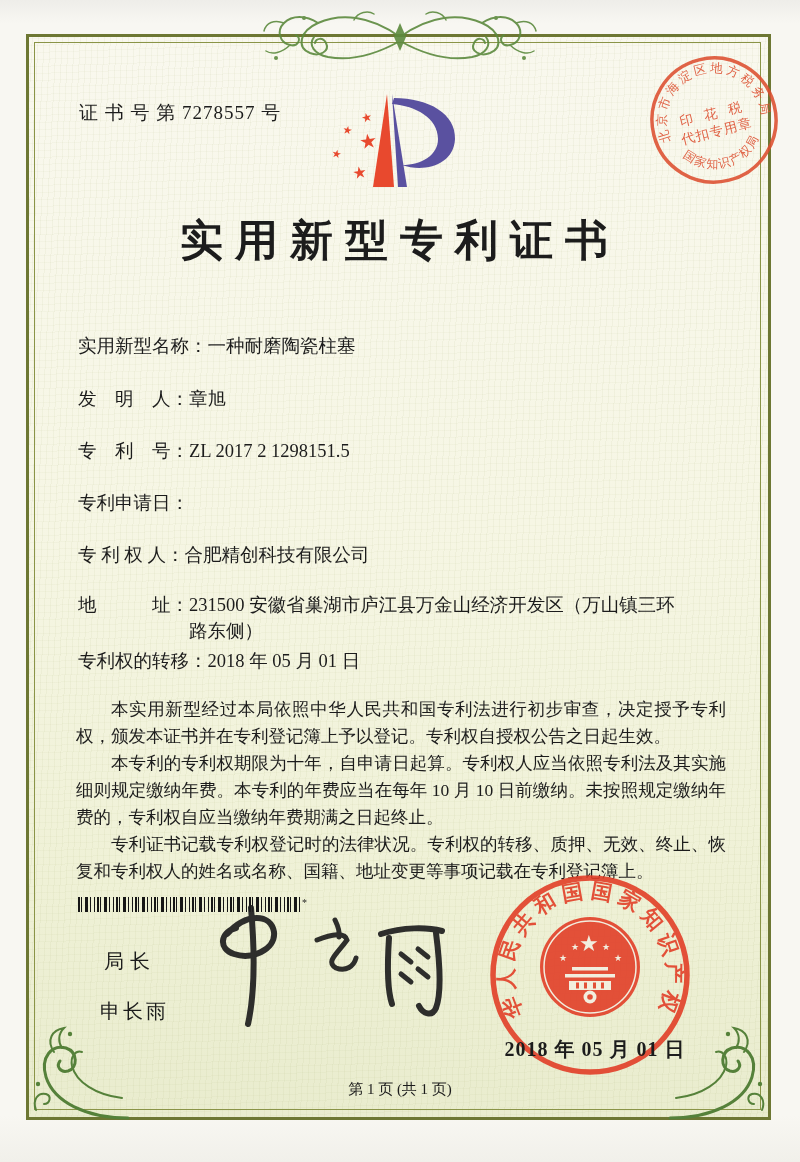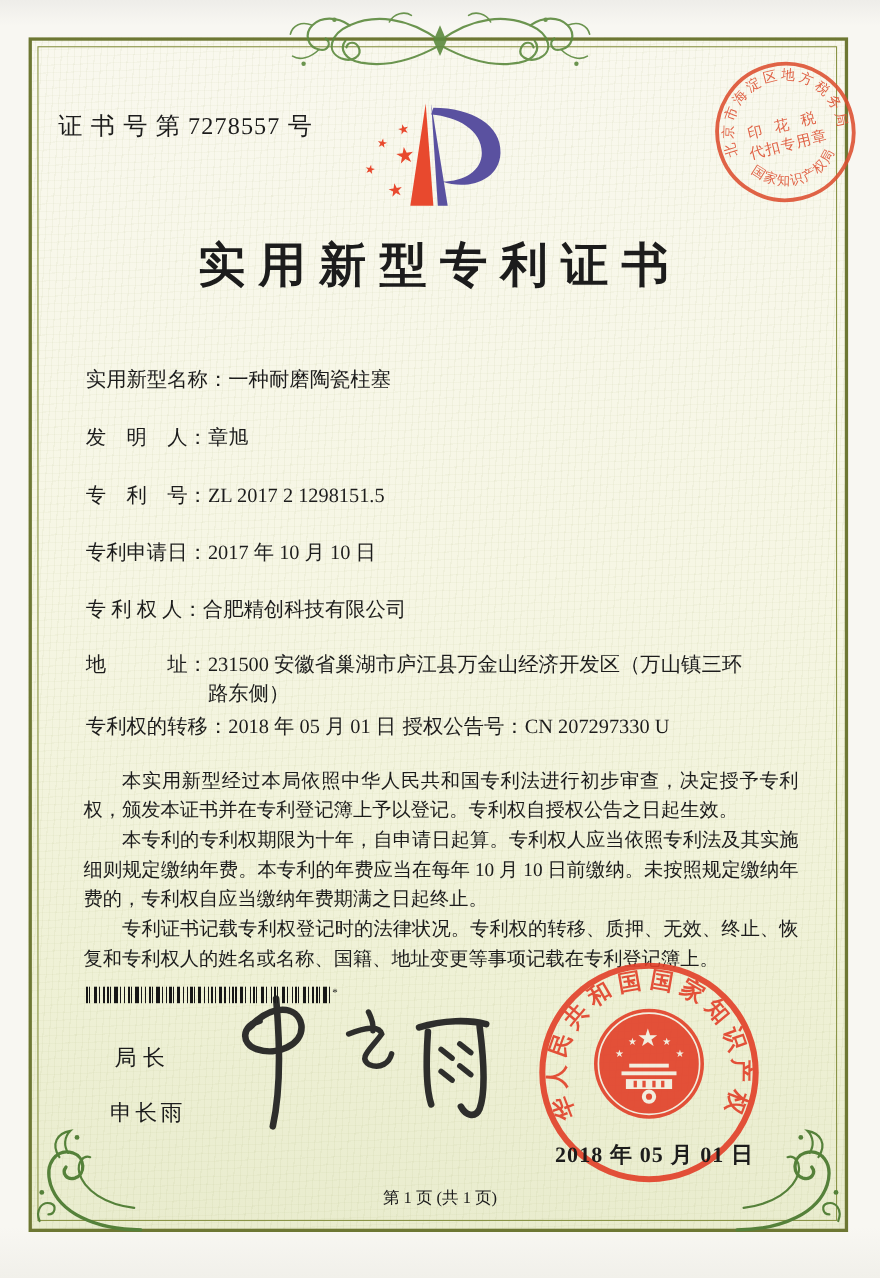--- a/index.html
+++ b/index.html
@@ -11,21 +11,21 @@
   #paper{position:absolute;left:26px;top:34px;width:745px;height:1086px;
          background:
            repeating-linear-gradient(93deg,rgba(150,160,90,.07) 0 1px,transparent 1px 6px),
            repeating-linear-gradient(-2deg,rgba(150,160,90,.05) 0 1px,transparent 1px 7px),
            linear-gradient(180deg,#f9f8ee 0%,#f6f6e4 45%,#eff1d6 78%,#e9ecce 100%);}
   .frame-outer{position:absolute;left:26px;top:34px;width:739px;height:1080px;
          border:3px solid #6d7733;z-index:2;pointer-events:none;}
   .frame-inner{position:absolute;left:34px;top:42px;width:725px;height:1066px;
          border:1px solid #8a9447;z-index:2;pointer-events:none;}
   .abs{position:absolute;}
-  .cert-number{left:53px;top:100px;font-size:22px;letter-spacing:1px;z-index:3;}
+  .cert-number{left:79px;top:100px;font-size:19px;letter-spacing:1px;z-index:3;}
   .logo{left:323px;top:56px;z-index:3;}
   .tax-stamp{left:644px;top:50px;z-index:4;transform:rotate(-14deg);opacity:.88;}
   .title{left:0;top:212px;width:800px;text-align:center;font-size:43px;
          letter-spacing:12px;font-weight:600;z-index:3;}
   .fields{left:78px;top:330px;width:650px;z-index:3;font-size:18.5px;}
   .frow{position:absolute;left:0;display:flex;line-height:26px;}
   .frow .lab{white-space:pre;}
   .frow .val{white-space:pre-wrap;}
   .addr-val{width:500px;}
   .auth-no{position:absolute;left:288px;top:0;display:flex;}
@@ -139,37 +139,32 @@
     <div class="frow" style="top:56px">
       <span class="lab">发　明　人：</span>
       <span class="val">章旭</span>
     </div>
     <div class="frow" style="top:108px">
       <span class="lab">专　利　号：</span>
       <span class="val">ZL 2017 2 1298151.5</span>
     </div>
     <div class="frow" style="top:160px">
       <span class="lab">专利申请日：</span>
-      <span class="val">2017 年 10 月 10 日</span>
     </div>
     <div class="frow" style="top:212px">
       <span class="lab">专 利 权 人：</span>
       <span class="val">合肥精创科技有限公司</span>
     </div>
     <div class="frow" style="top:262px">
       <span class="lab">地　　　址：</span>
       <span class="val addr-val">231500 安徽省巢湖市庐江县万金山经济开发区（万山镇三环路东侧）</span>
     </div>
     <div class="frow" style="top:318px;width:650px">
       <span class="lab">专利权的转移：</span>
       <span class="val">2018 年 05 月 01 日</span>
-      <span class="auth-no">
-        <span class="lab">授权公告号：</span>
-        <span class="val">CN 207297330 U</span>
-      </span>
     </div>
   </div>
 
   <div class="abs paras">
     <p>本实用新型经过本局依照中华人民共和国专利法进行初步审查，决定授予专利权，颁发本证书并在专利登记簿上予以登记。专利权自授权公告之日起生效。</p>
     <p>本专利的专利权期限为十年，自申请日起算。专利权人应当依照专利法及其实施细则规定缴纳年费。本专利的年费应当在每年 10 月 10 日前缴纳。未按照规定缴纳年费的，专利权自应当缴纳年费期满之日起终止。</p>
     <p>专利证书记载专利权登记时的法律状况。专利权的转移、质押、无效、终止、恢复和专利权人的姓名或名称、国籍、地址变更等事项记载在专利登记簿上。</p>
   </div>
 
   <div class="abs barcode-wrap">

